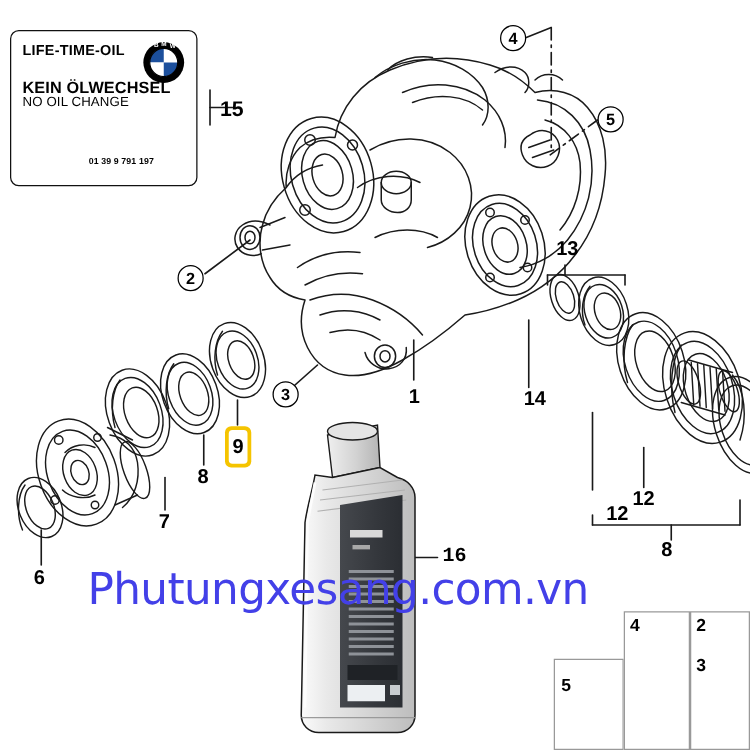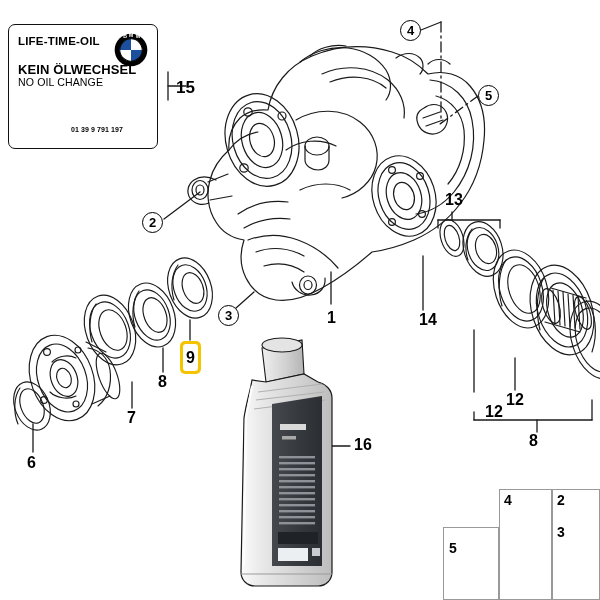--- a/index.html
+++ b/index.html
@@ -524,16 +524,17 @@
 
   <div class="hl-box" style="left:180px; top:341px; width:21px; height:33px;">
     <div class="inner">9</div>
   </div>
 
   <span class="callout" style="left:529px; top:433px;">8</span>
   <span class="callout" style="left:506px; top:392px;">12</span>
   <span class="callout" style="left:465px; top:404px;margin-left:20px;">12</span>
   <span class="callout" style="left:445px; top:192px;">13</span>
   <span class="callout" style="left:419px; top:312px;">14</span>
-  <span class="callout" style="left:354px; top:437px;">16</span>
-
+  <span class="callout" style="left:354px; top:437px;font-family:Liberation Mono, monospace;">16</span>
+
+  <div id="watermark">Phutungxesang.com.vn</div>
 
 </div>
 
 </body></html>

